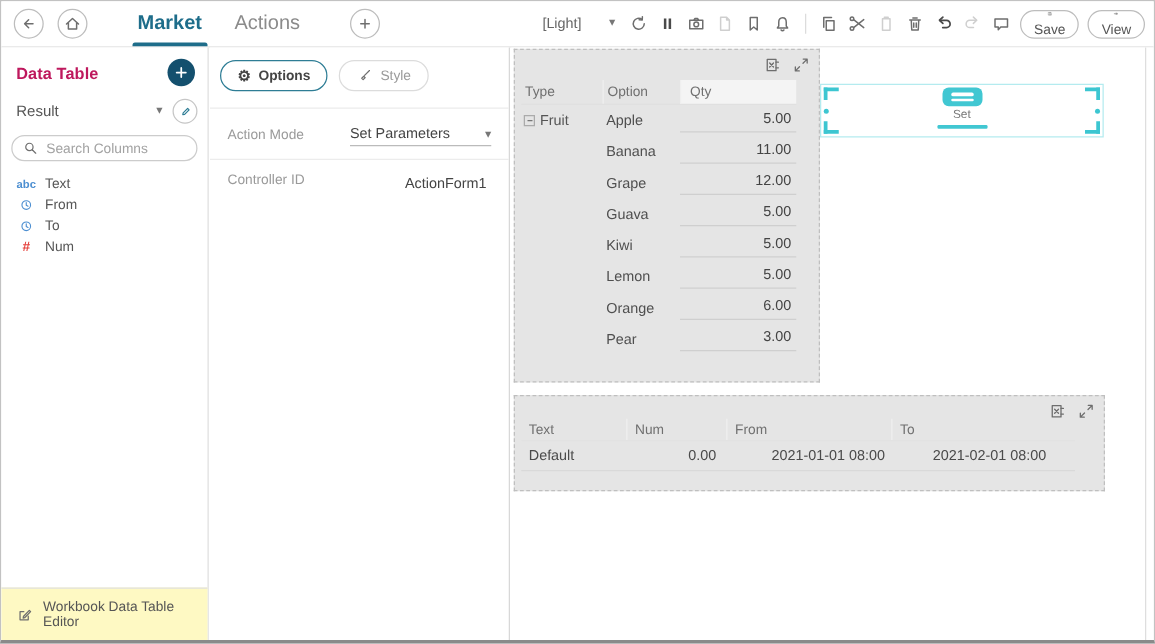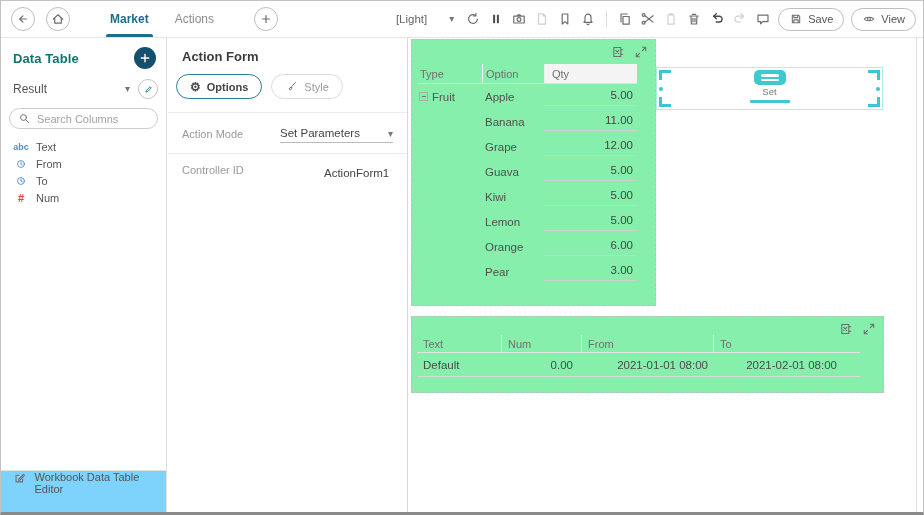--- a/index.html
+++ b/index.html
@@ -17,71 +17,71 @@
   }
   .ic.dark path, .ic.dark circle, .ic.dark rect, .ic.dark line, .ic.dark polyline { stroke:#4a4a4a; stroke-width:1.4; }
   .ic.disabled path, .ic.disabled circle, .ic.disabled rect, .ic.disabled line, .ic.disabled polyline { stroke:#cfcfcf; }
   .ic .fillbar { fill:#4a4a4a; stroke:none; }
 
   
   .topbar { position:absolute; left:0; top:0; right:0; height:37px; border-bottom:1px solid #e4e4e4; display:flex; align-items:center; background:#fff; }
   .tb-left { display:flex; align-items:center; gap:11px; padding-left:10px; height:100%; }
   .circle-btn { width:24px; height:24px; min-width:24px; border:1px solid #bdbdbd; border-radius:50%; background:#fff; display:flex; align-items:center; justify-content:center; cursor:pointer; }
   .tabs { display:flex; margin-left:16px; height:100%; }
-  .tab { position:relative; height:100%; display:flex; align-items:center; padding:0 13px; font-size:12px; color:#8b8b8b; cursor:pointer; }
+  .tab { position:relative; height:100%; display:flex; align-items:center; padding:0 13px; font-size:16px; color:#8b8b8b; cursor:pointer; }
   .tab.active { color:#1e6d8a; font-weight:bold; }
   .tab.active::after { content:""; position:absolute; left:9px; right:9px; bottom:0; height:3px; background:#1e6d8a; border-radius:2px 2px 0 0; }
   .tb-right { margin-left:auto; display:flex; align-items:center; gap:7px; padding-right:7px; }
   .theme-dd { display:flex; align-items:center; gap:22px; cursor:pointer; margin-right:4px; }
   .theme-label { font-size:11.5px; color:#666; }
   .caret { font-size:10px; color:#777; line-height:1; }
   .sep { width:1px; height:16px; background:#dcdcdc; margin:0 3px; }
-  .pill { display:flex; align-items:center; gap:5px; border:1px solid #bdbdbd; border-radius:12px; height:23px; padding:0 10px; font-size:11px; color:#555; background:#fff; cursor:pointer; white-space:nowrap; }
+  .pill { display:flex; align-items:center; gap:5px; border:1px solid #bdbdbd; border-radius:12px; height:23px; padding:0 10px; font-size:11px; color:#555; background:#fff; cursor:pointer; white-space:nowrap;flex-direction:column; }
 
   
   .sidebar { position:absolute; left:0; top:37px; bottom:0; width:166px; border-right:1px solid #e0e0e0; background:#fff; }
   .sb-title-row { display:flex; align-items:center; justify-content:space-between; padding:9px 10px 0 12px; }
-  .sb-title { font-size:13px; color:#0f766e; font-weight:bold; letter-spacing:.1px; }
+  .sb-title { font-size:13px; color:#be185d; font-weight:bold; letter-spacing:.1px; }
   .add-btn { width:22px; height:22px; border-radius:50%; background:#14506e; display:flex; align-items:center; justify-content:center; cursor:pointer; }
   .add-btn svg path { stroke:#fff; stroke-width:1.6; }
   .result-row { display:flex; align-items:center; padding:10px 8px 0 12px; }
   .result-name { font-size:12px; color:#555; flex:1; }
   .pencil-circle { width:20px; height:20px; border:1px solid #c6c6c6; border-radius:50%; display:flex; align-items:center; justify-content:center; margin-left:8px; cursor:pointer; }
   .pencil-circle svg path { stroke:#2e7d95; }
   .search-box { margin:9px 8px 0 8px; height:21px; border:1px solid #cccccc; border-radius:11px; display:flex; align-items:center; gap:6px; padding:0 8px; }
   .search-box input { border:none; outline:none; flex:1; font-size:11px; color:#555; font-family:"Liberation Sans",sans-serif; min-width:0; }
   .search-box input::placeholder { color:#a2a2a2; }
   .col-list { margin-top:9px; }
   .col-item { display:flex; align-items:center; gap:6px; height:17px; padding-left:11px; font-size:11px; color:#555; cursor:pointer; }
   .field-icon { width:18px; display:flex; justify-content:center; }
   .icon-abc { color:#4d8fd1; font-weight:bold; font-size:9px; }
   .icon-num { color:#e5433e; font-weight:bold; font-size:11px; }
   .clock-ic circle, .clock-ic path { stroke:#4d8fd1 !important; }
-  .sb-footer { position:absolute; left:0; right:0; bottom:0; height:42px; border-top:1px solid #e0e0e0; display:flex; gap:8px; padding-left:12px; font-size:11px; color:#555; cursor:pointer; background:#7dd3fc; }
+  .sb-footer { position:absolute; left:0; right:0; bottom:0; height:42px; border-top:1px solid #e0e0e0; display:flex; align-items:center; gap:8px; padding-left:12px; font-size:11px; color:#555; cursor:pointer; background:#fef9c3; }
 
   
   .form-panel { position:absolute; left:167px; top:37px; bottom:0; width:240px; border-right:1px solid #d8d8d8; background:#fff; }
   .fp-title { padding:11px 0 0 14px; font-size:13px; color:#3c3c3c; font-weight:bold; }
   .fp-tabs { display:flex; gap:9px; padding:10px 0 13px 8px; }
   .fp-btn { display:flex; align-items:center; gap:6px; height:25px; padding:0 13px; border-radius:14px; font-size:11px; background:#fff; cursor:pointer; }
   .fp-btn.active { border:1.5px solid #2e7d95; color:#444; font-weight:bold; }
   .fp-btn.inactive { border:1px solid #dcdcdc; color:#9a9a9a; }
   .gear-glyph { font-size:12px; color:#444; line-height:1; }
   .fp-divider { border-top:1px solid #ececec; }
   .field-row { display:flex; align-items:flex-end; padding:14px 14px 10px 14px; }
   .field-label { width:98px; min-width:98px; font-size:11px; color:#9a9a9a; padding-bottom:3px; }
   .field-value { flex:1; }
   .dd-control { display:flex; align-items:flex-end; justify-content:space-between; border-bottom:1px solid #bbb; padding-bottom:3px; font-size:11.5px; color:#444; cursor:pointer; }
   .line-input { border-bottom:1px solid #bbb; min-height:16px; font-size:11.5px; color:#444; cursor:text; }
   .plain-value { font-size:11.5px; color:#444;margin-left:44px; }
 
   
   .canvas { position:absolute; left:408px; top:37px; right:0; bottom:0; background:#fff; }
   .canvas-edge { position:absolute; right:6px; top:0; bottom:0; width:1px; background:#dedede; }
-  .dashed-panel { position:absolute; border:1px dashed #bfbfbf; background:#86efac; }
+  .dashed-panel { position:absolute; border:1px dashed #bfbfbf; background:#e5e5e5; }
   .fruit-panel { left:2px; top:1px; width:245px; height:267px; }
   .param-panel { left:2px; top:278px; width:473px; height:77px; }
   .panel-icons { position:absolute; top:5px; right:7px; display:flex; gap:9px; }
   .panel-icons .ic { width:14px; height:14px; cursor:pointer; }
 
   .ftable { position:absolute; left:5px; top:24px; width:220px; font-size:11.5px; }
   .fhead { display:grid; grid-template-columns:65px 62px 93px; height:20px; align-items:center; color:#707070; font-size:11px; border-bottom:1px solid #e0e0e0; }
   .fhead .hcell { padding-left:3px; height:100%; display:flex; align-items:center; }
   .fhead .hcell.opt, .fhead .hcell.qty { border-left:1px solid #efefef; }
   .fhead .hcell.qty { background:#f4f4f4; padding-left:7px; }
@@ -275,21 +275,20 @@
     <div class="sb-footer">
       <svg class="ic" style="width:14px;height:14px;" viewBox="0 0 16 16">
           <path d="M7.2 4.8 H3.6 V12.6 H11.4 V9"></path>
           <path d="M6.8 9.4 L12.4 3.6 L13.6 4.8 L8 10.6 L6.6 10.9 Z"></path>
         </svg>
       <span>Workbook Data Table Editor</span>
     </div>
   </div>
 
   <div class="form-panel">
-    <div class="fp-title">Action Form</div>
     <div class="fp-tabs">
       <div class="fp-btn active">
         <span class="gear-glyph">⚙</span>
         <span>Options</span>
       </div>
       <div class="fp-btn inactive">
         <svg class="ic" style="width:13px;height:13px;" viewBox="0 0 16 16">
             <path d="M13 3 L8.2 7.8"></path>
             <path d="M5.4 10.6 L7.4 8.6 L8.8 10 L6.8 12 Z"></path>
           </svg>

